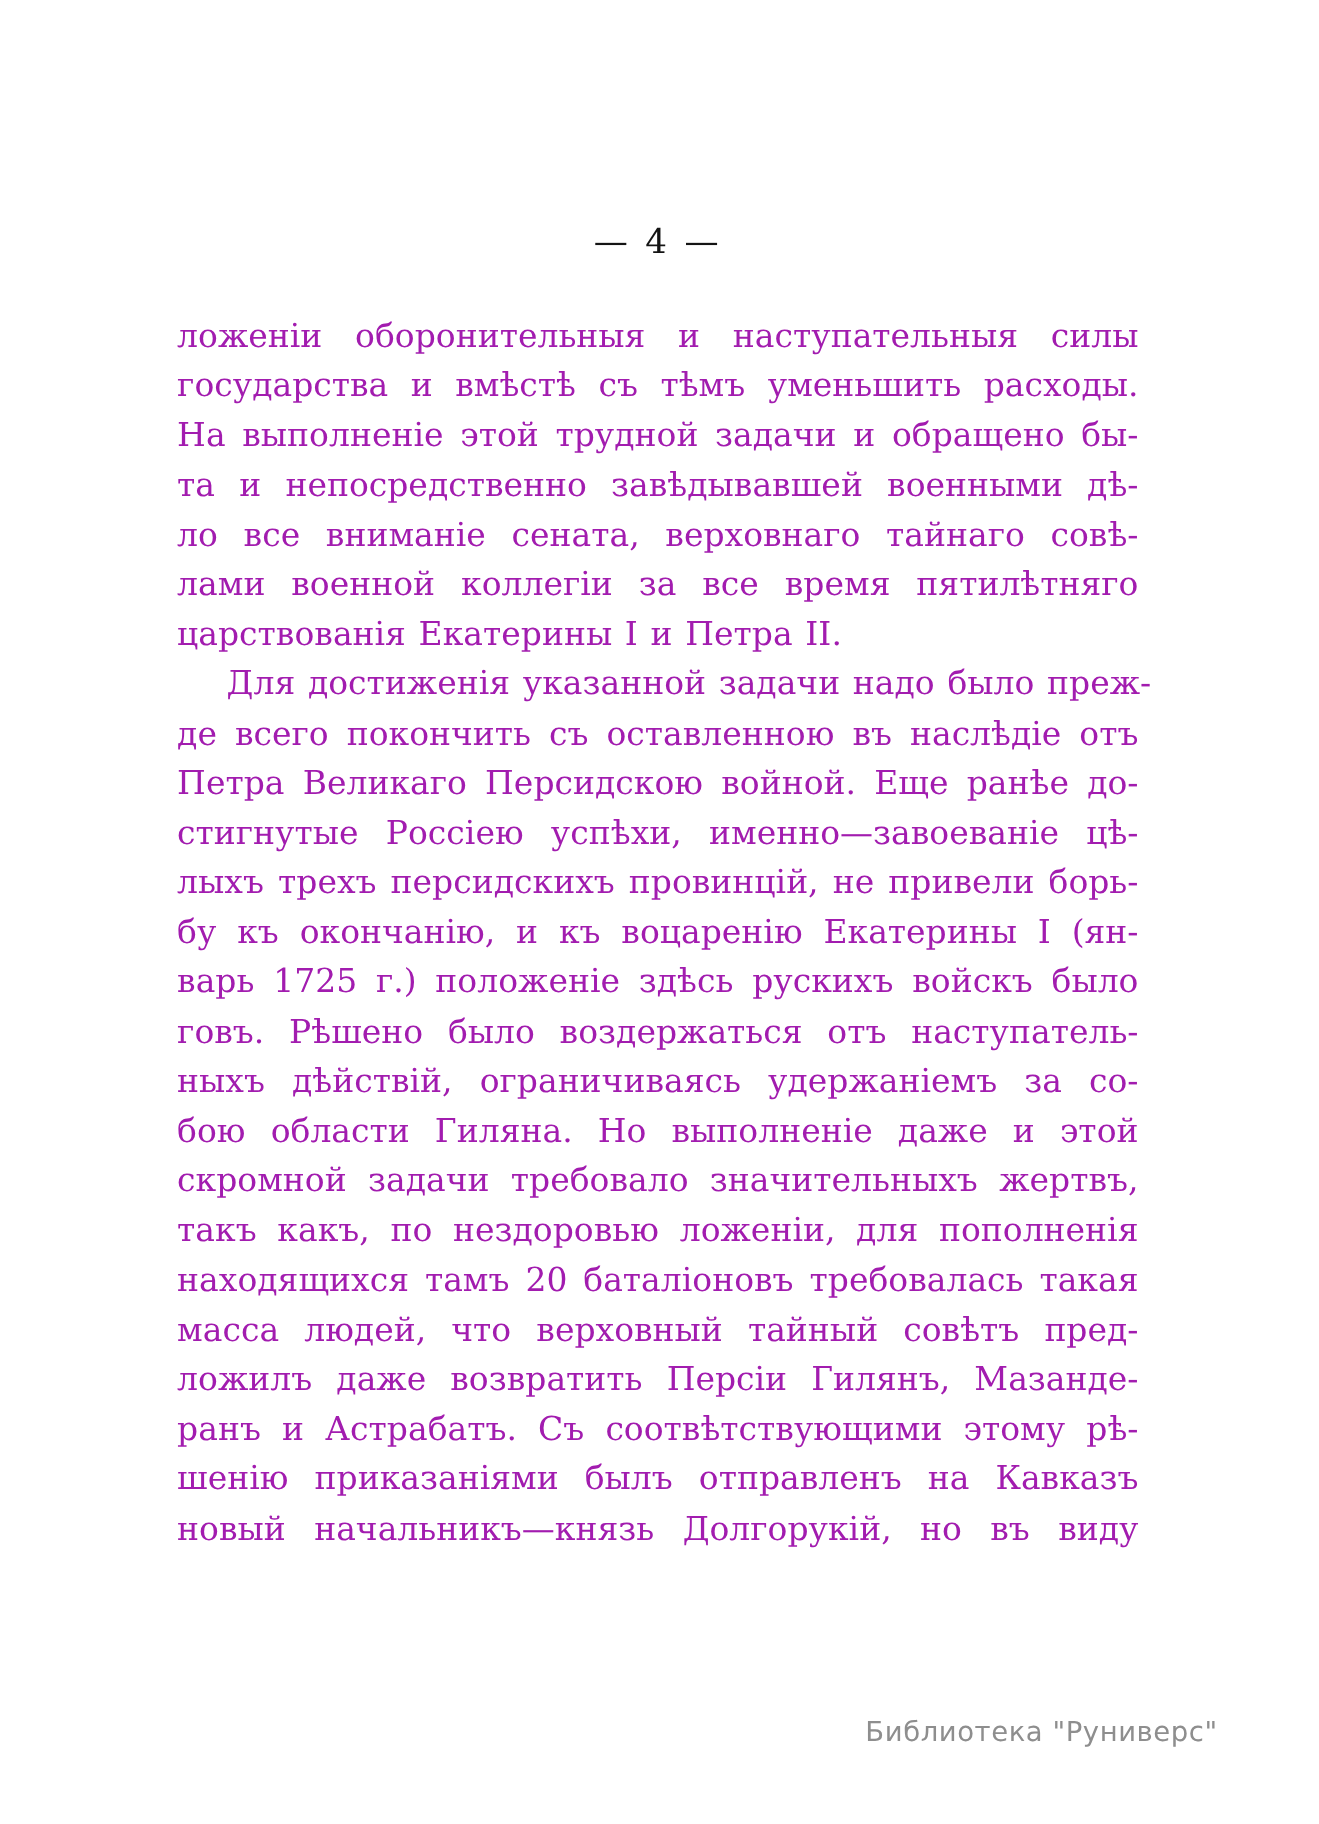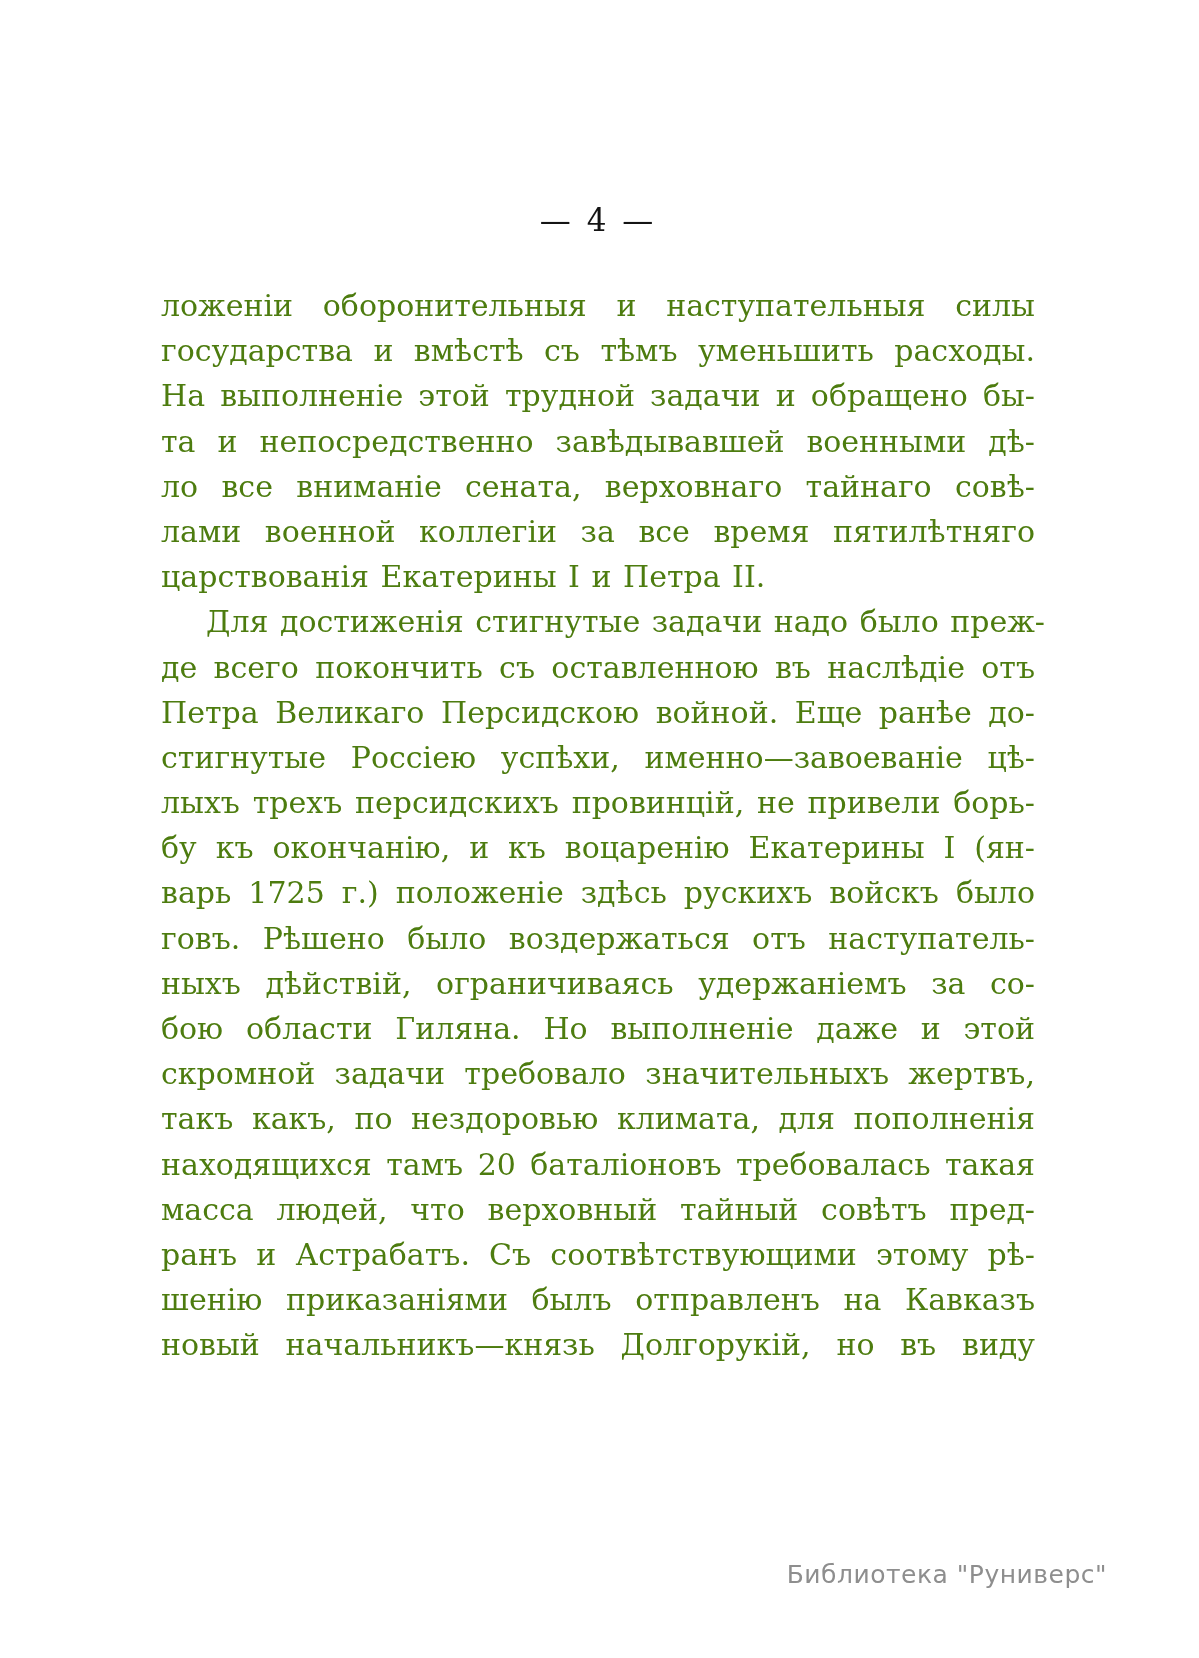--- a/index.html
+++ b/index.html
@@ -34,21 +34,21 @@
     width: 874px;
   }
   .line {
     height: 45.2px;
     font-size: 30px;
     line-height: 45.2px;
     text-align: justify;
     text-align-last: justify;
     word-spacing: 2px;
     white-space: nowrap;
-    color: #4d7c0f;
+    color: #a21caf;
   }
   .line.noj {
     text-align: right;
     text-align-last: left;
   }
   .line.ind {
     text-indent: 45px;
   }
   .watermark {
     position: absolute;
@@ -67,33 +67,34 @@
   <div class="page-number">— 4 —</div>
 
   <div class="text-block" id="text-block">
       <div class="line">ложеніи оборонительныя и наступательныя силы</div>
       <div class="line">государства и вмѣстѣ съ тѣмъ уменьшить расходы.</div>
       <div class="line">На выполненіе этой трудной задачи и обращено бы-</div>
       <div class="line">та и непосредственно завѣдывавшей военными дѣ-</div>
       <div class="line">ло все вниманіе сената, верховнаго тайнаго совѣ-</div>
       <div class="line">лами военной коллегіи за все время пятилѣтняго</div>
       <div class="line noj">царствованія Екатерины I и Петра II.</div>
-      <div class="line ind">Для достиженія стигнутые задачи надо было преж-</div>
+      <div class="line ind">Для достиженія указанной задачи надо было преж-</div>
       <div class="line">де всего покончить съ оставленною въ наслѣдіе отъ</div>
       <div class="line">Петра Великаго Персидскою войной. Еще ранѣе до-</div>
       <div class="line">стигнутые Россіею успѣхи, именно—завоеваніе цѣ-</div>
       <div class="line">лыхъ трехъ персидскихъ провинцій, не привели борь-</div>
       <div class="line">бу къ окончанію, и къ воцаренію Екатерины I (ян-</div>
       <div class="line">варь 1725 г.) положеніе здѣсь рускихъ войскъ было</div>
       <div class="line">говъ. Рѣшено было воздержаться отъ наступатель-</div>
       <div class="line">ныхъ дѣйствій, ограничиваясь удержаніемъ за со-</div>
       <div class="line">бою области Гиляна. Но выполненіе даже и этой</div>
       <div class="line">скромной задачи требовало значительныхъ жертвъ,</div>
-      <div class="line">такъ какъ, по нездоровью климата, для пополненія</div>
+      <div class="line">такъ какъ, по нездоровью ложеніи, для пополненія</div>
       <div class="line">находящихся тамъ 20 баталіоновъ требовалась такая</div>
       <div class="line">масса людей, что верховный тайный совѣтъ пред-</div>
+      <div class="line">ложилъ даже возвратить Персіи Гилянъ, Мазанде-</div>
       <div class="line">ранъ и Астрабатъ. Съ соотвѣтствующими этому рѣ-</div>
       <div class="line">шенію приказаніями былъ отправленъ на Кавказъ</div>
       <div class="line">новый начальникъ—князь Долгорукій, но въ виду</div>
     </div>
 
   <div class="watermark">Библиотека "Руниверс"</div>
 </div>
 
 </body></html>

